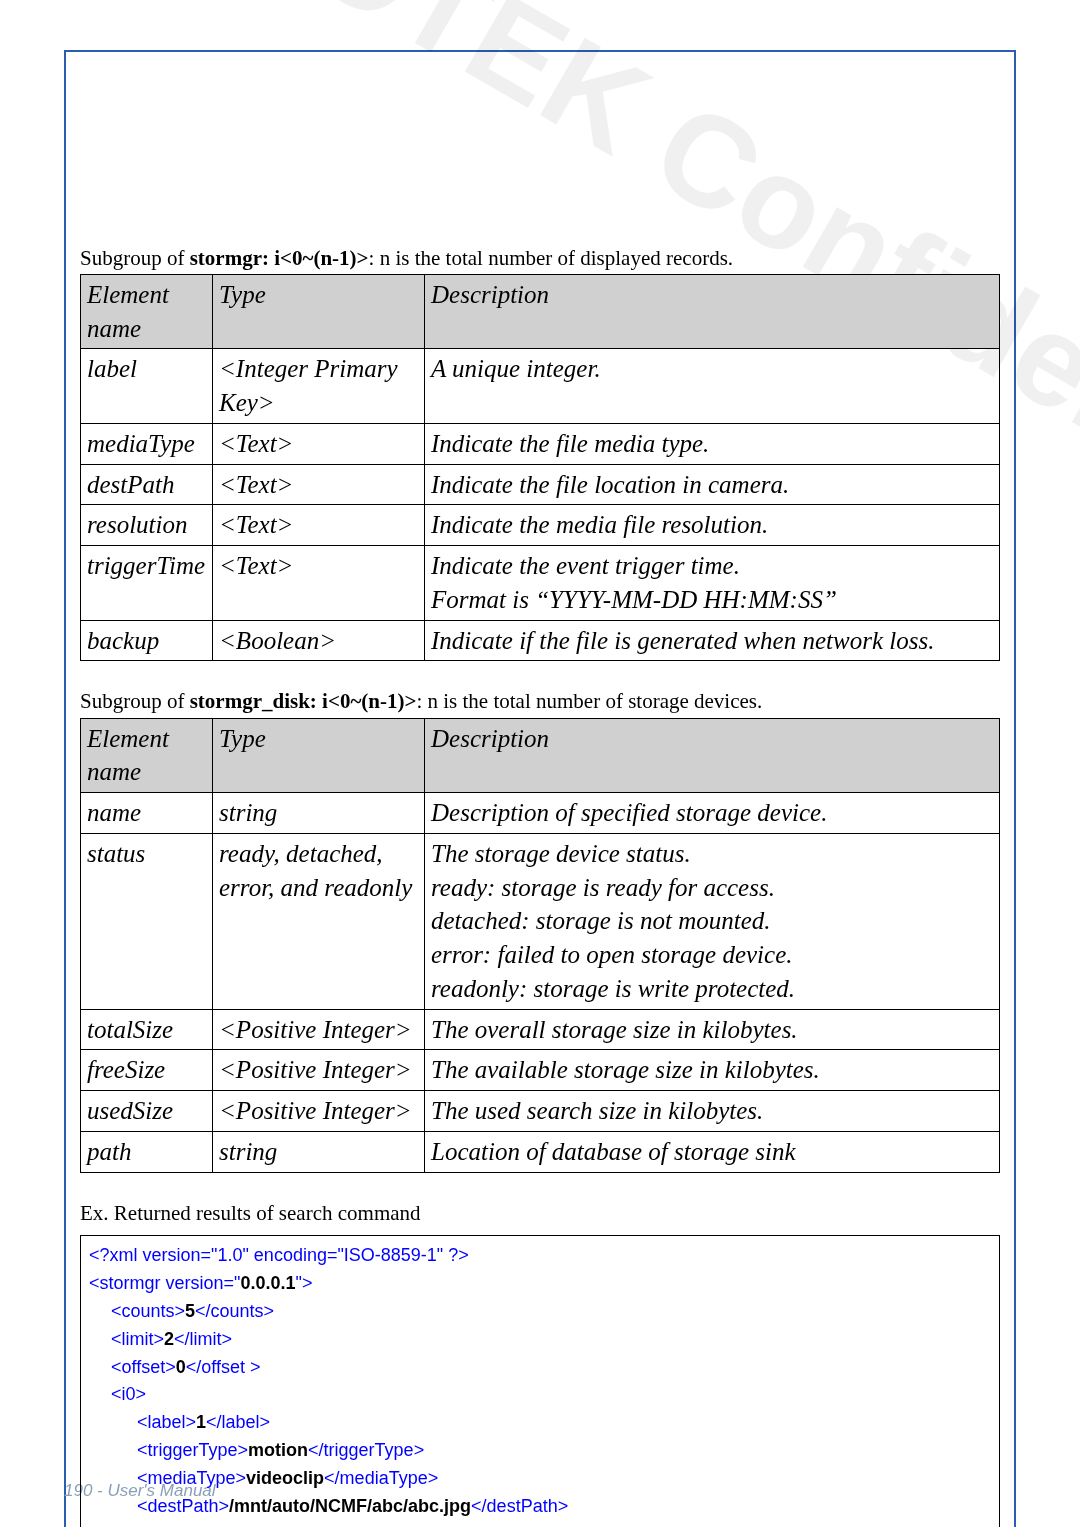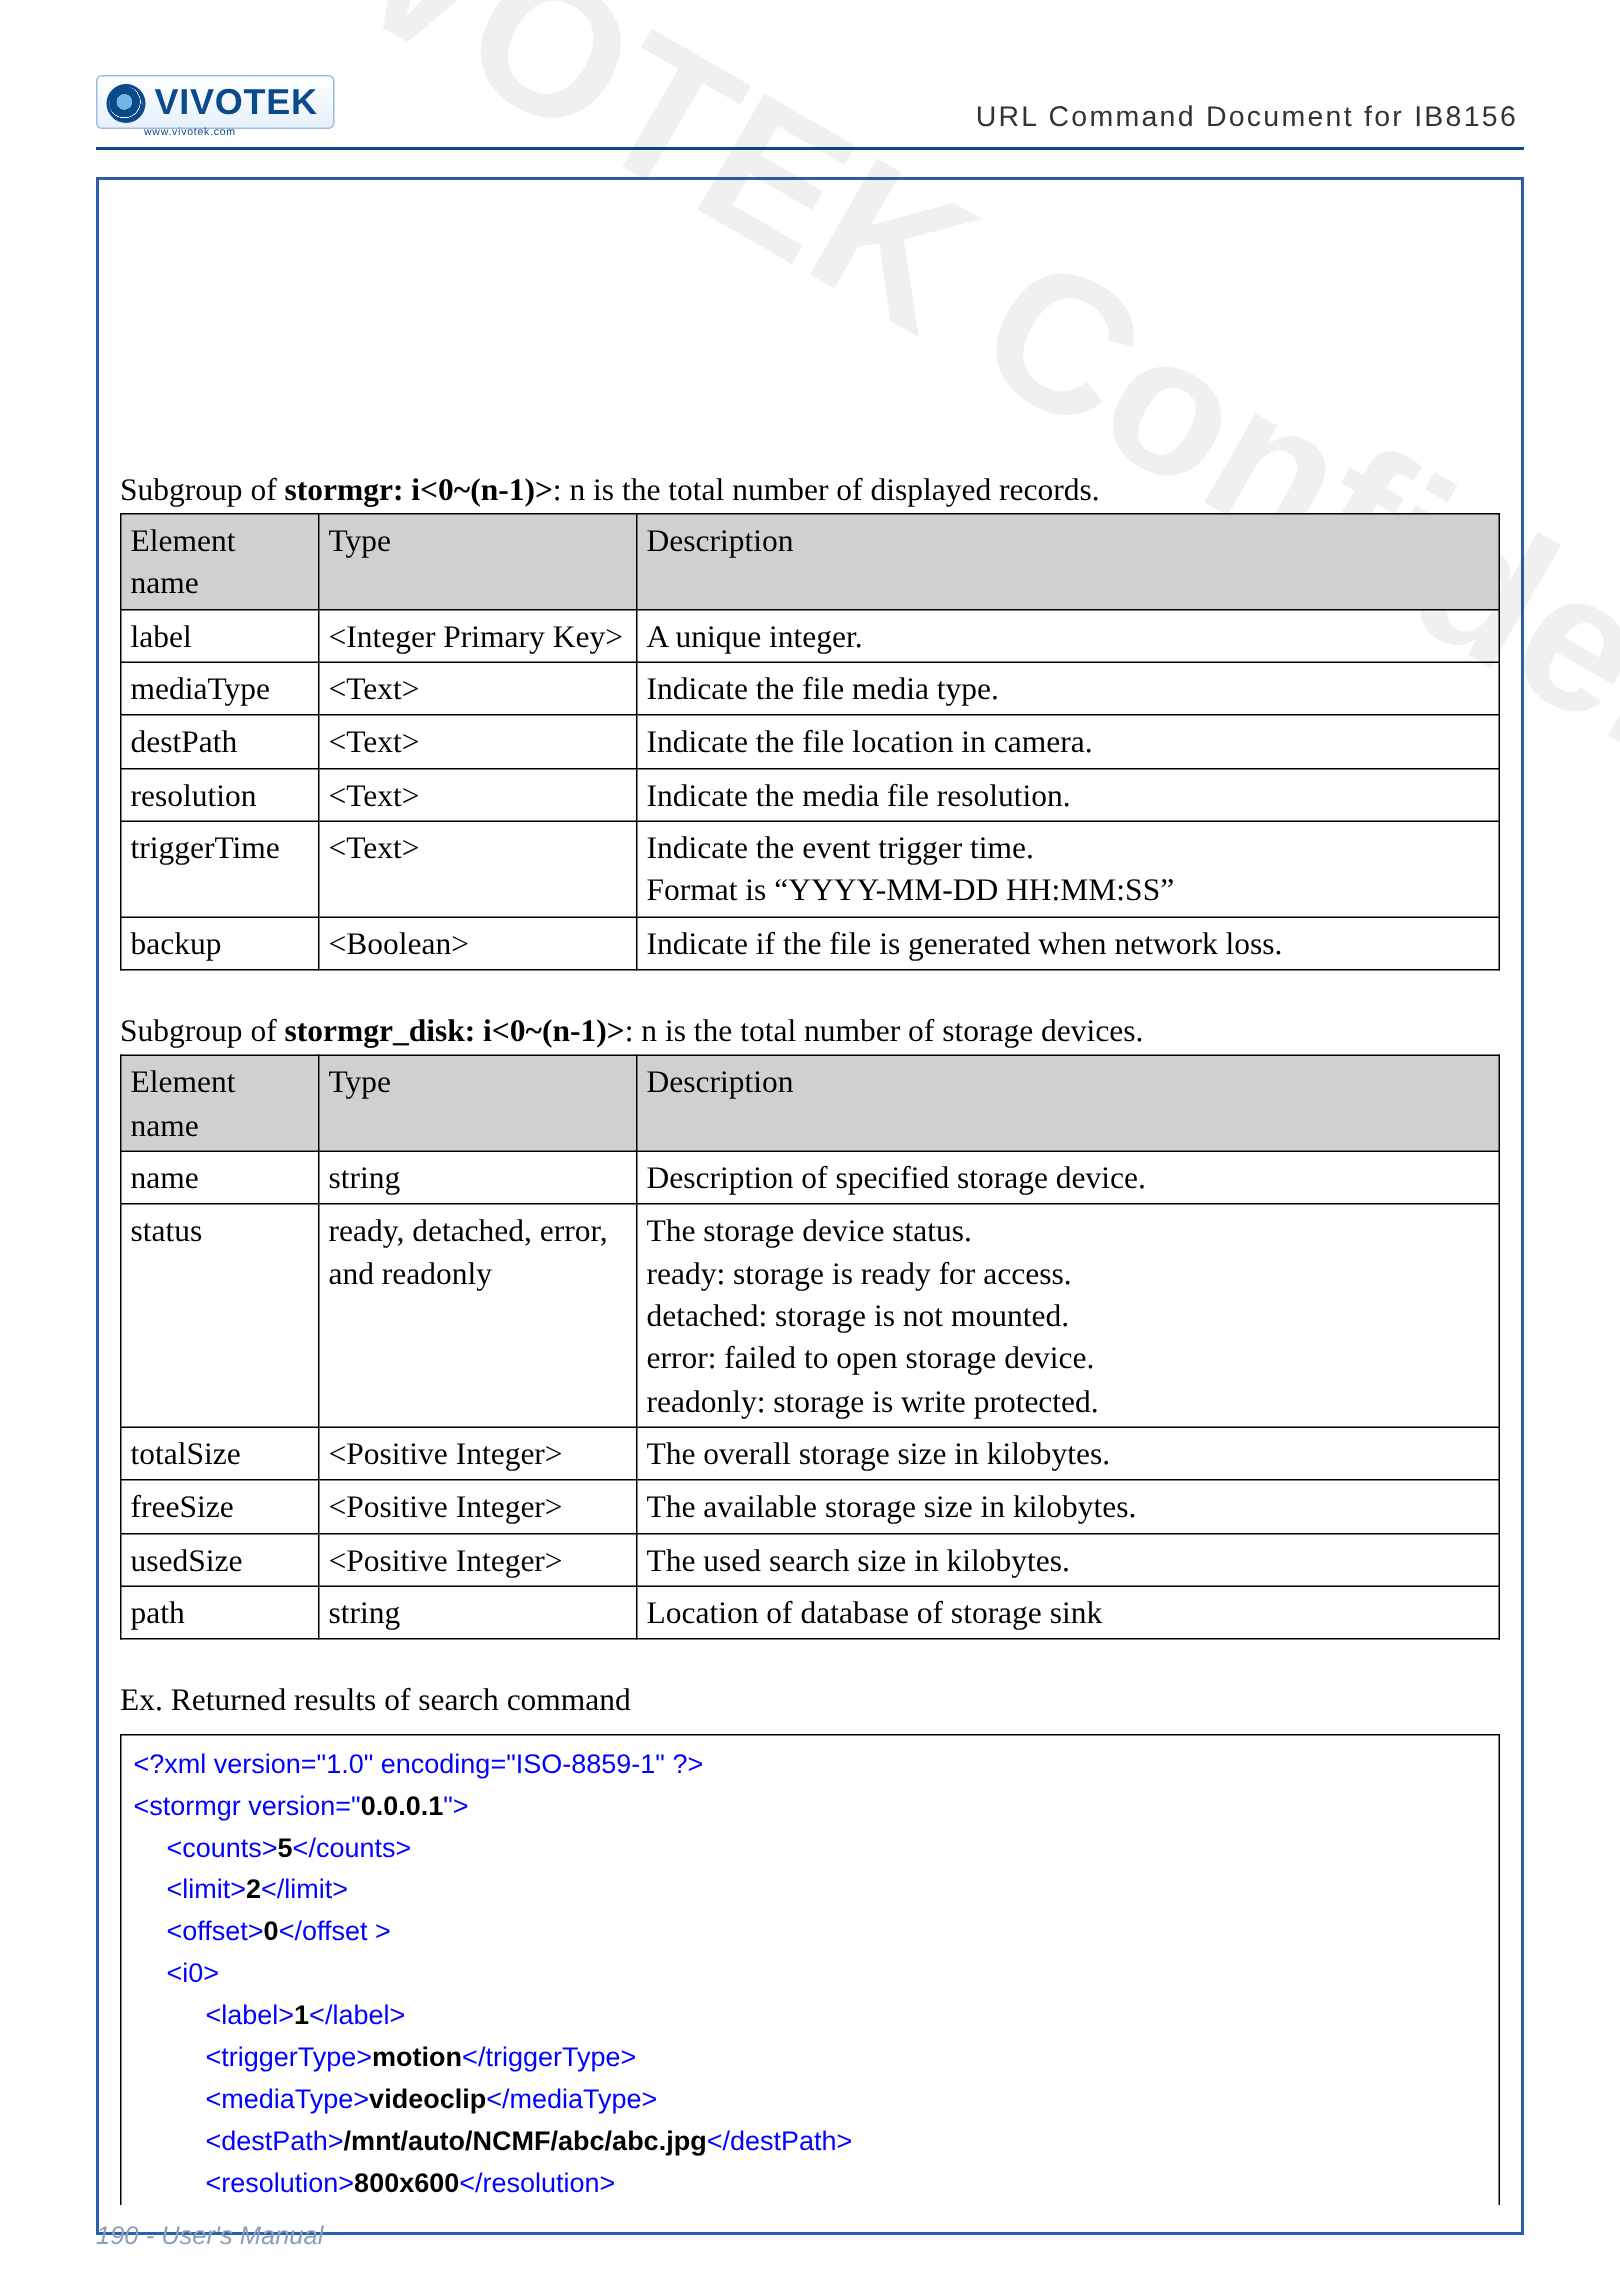--- a/index.html
+++ b/index.html
@@ -79,23 +79,24 @@
     white-space: nowrap;
     pointer-events: none;
     z-index: 0;
   }
   .content-frame > * { position: relative; z-index: 1; }
   .subgroup-line { margin-top: 4px; margin-bottom: 2px; }
   .subgroup-line .bold { font-weight: bold; }
   table.spec {
     width: 100%;
     border-collapse: collapse;
-    font-size: 21px;
+    font-size: 25px;
     margin-bottom: 26px;
     table-layout: fixed;
+    font-style: italic;
   }
   table.spec td, table.spec th {
     border: 1px solid #000;
     padding: 3px 6px;
     text-align: left;
     vertical-align: top;
     font-weight: normal;
   }
   table.spec th { background: #d0d0d0; }
   table.spec col.c1 { width: 132px; }
@@ -121,30 +122,20 @@
     font-family: Arial, sans-serif;
     font-style: italic;
     font-size: 17px;
     color: #8aa0b8;
   }
 </style>
 </head>
 <body>
 
 <div class="page">
-  <div class="header-row">
-    <div>
-      <div class="logo">
-        <span class="logo-eye"></span>
-        <span class="logo-text">VIVOTEK</span>
-      </div>
-      <div class="logo-sub">www.vivotek.com</div>
-    </div>
-    <div class="doc-title">URL Command Document for IB8156</div>
-  </div>
 
   <div class="content-frame">
     <div class="watermark">VIVOTEK Confidential</div>
 
     <div class="subgroup-line">
       <span>Subgroup of </span><span class="bold">stormgr: i&lt;0~(n-1)&gt;</span><span>: n is the total number of displayed records.</span>
     </div>
     <table class="spec">
       <colgroup>
           <col class="c1">

